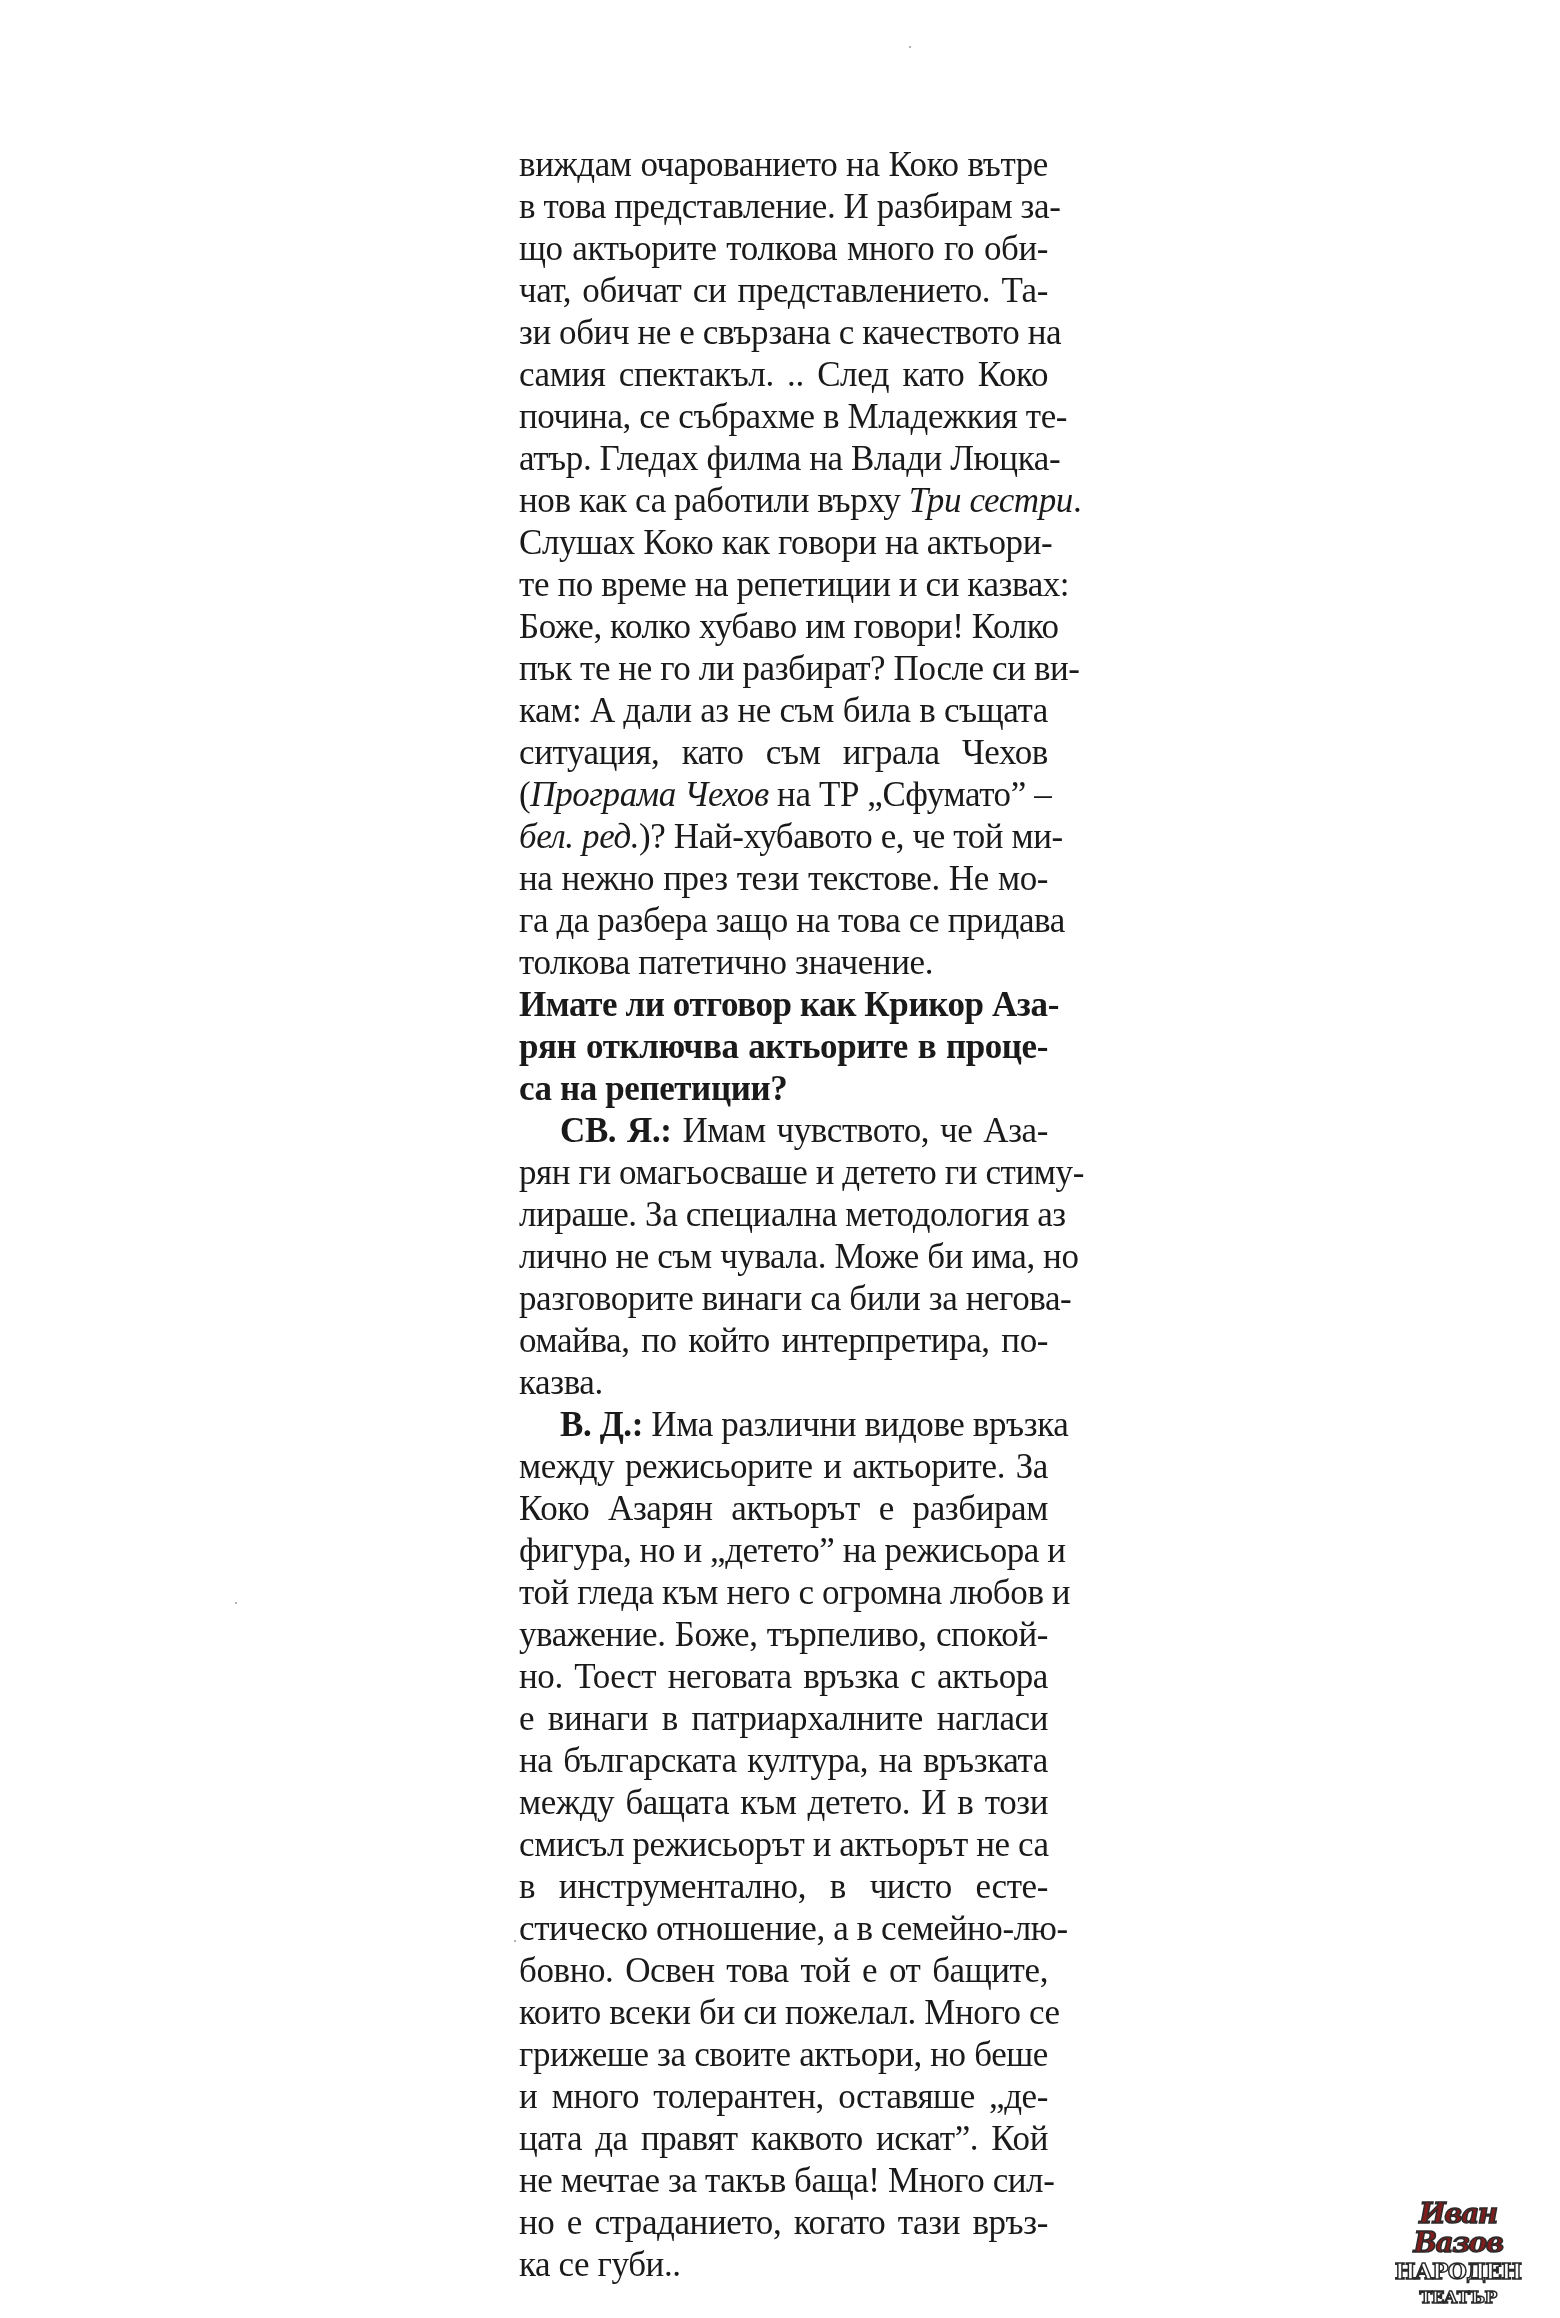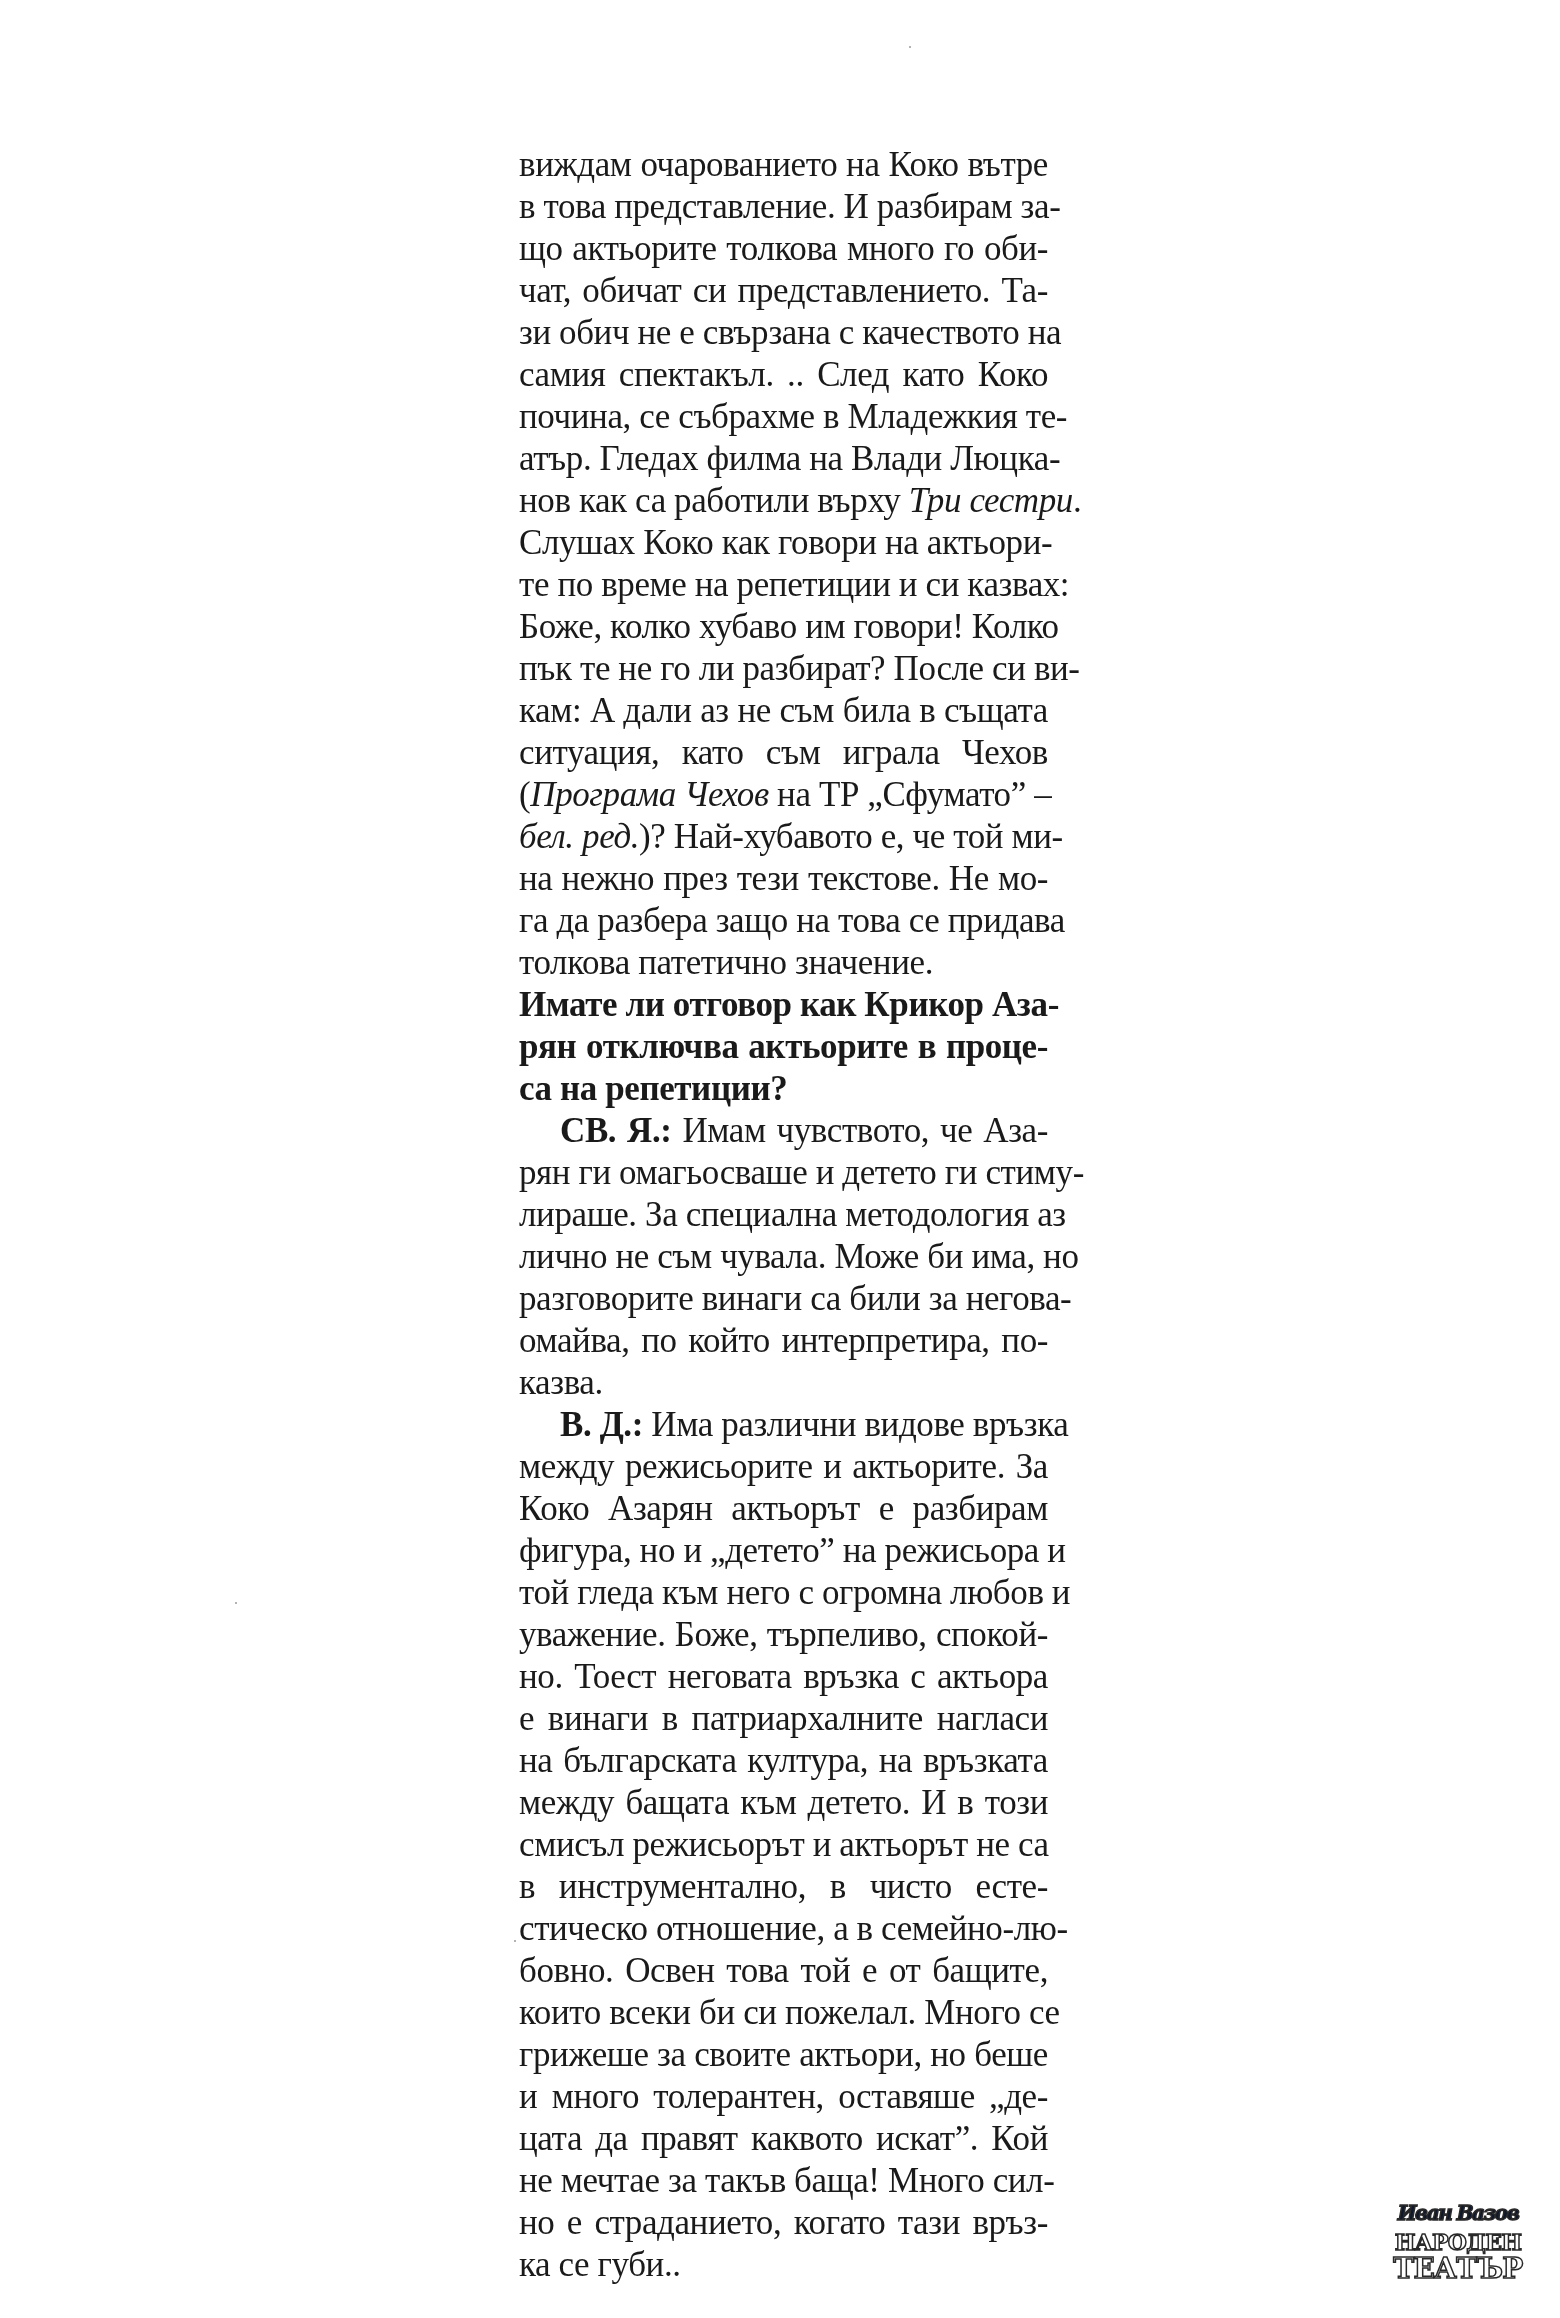--- a/index.html
+++ b/index.html
@@ -58,38 +58,38 @@
       left: 1392px;
       top: 2199px;
       width: 132px;
       height: 99px;
       text-align: center;
       font-family: "DejaVu Serif", serif;
     }
     .logo-script {
       font-style: italic;
       font-weight: bold;
-      font-size: 20px;
+      font-size: 28px;
       line-height: 29px;
-      color: #0f172a;
+      color: #7f1d1d;
       -webkit-text-stroke: 1.5px #2a2a2a;
       letter-spacing: -1.5px;
       display: block;
     }
     .logo-line {
       display: block;
       font-weight: bold;
       font-size: 22px;
       line-height: 28px;
       color: #ffffff;
       -webkit-text-stroke: 1.5px #2a2a2a;
       letter-spacing: -0.7px;
     }
     .logo-line.small {
-      font-size: 28px;
+      font-size: 17px;
       line-height: 25px;
     }
   </style>
 </head>
 <body>
 
 <div class="page-speck" style="left:909px; top:46px;"></div>
 <div class="page-speck" style="left:235px; top:1602px;"></div>
 <div class="page-speck" style="left:514px; top:1940px;"></div>
 

